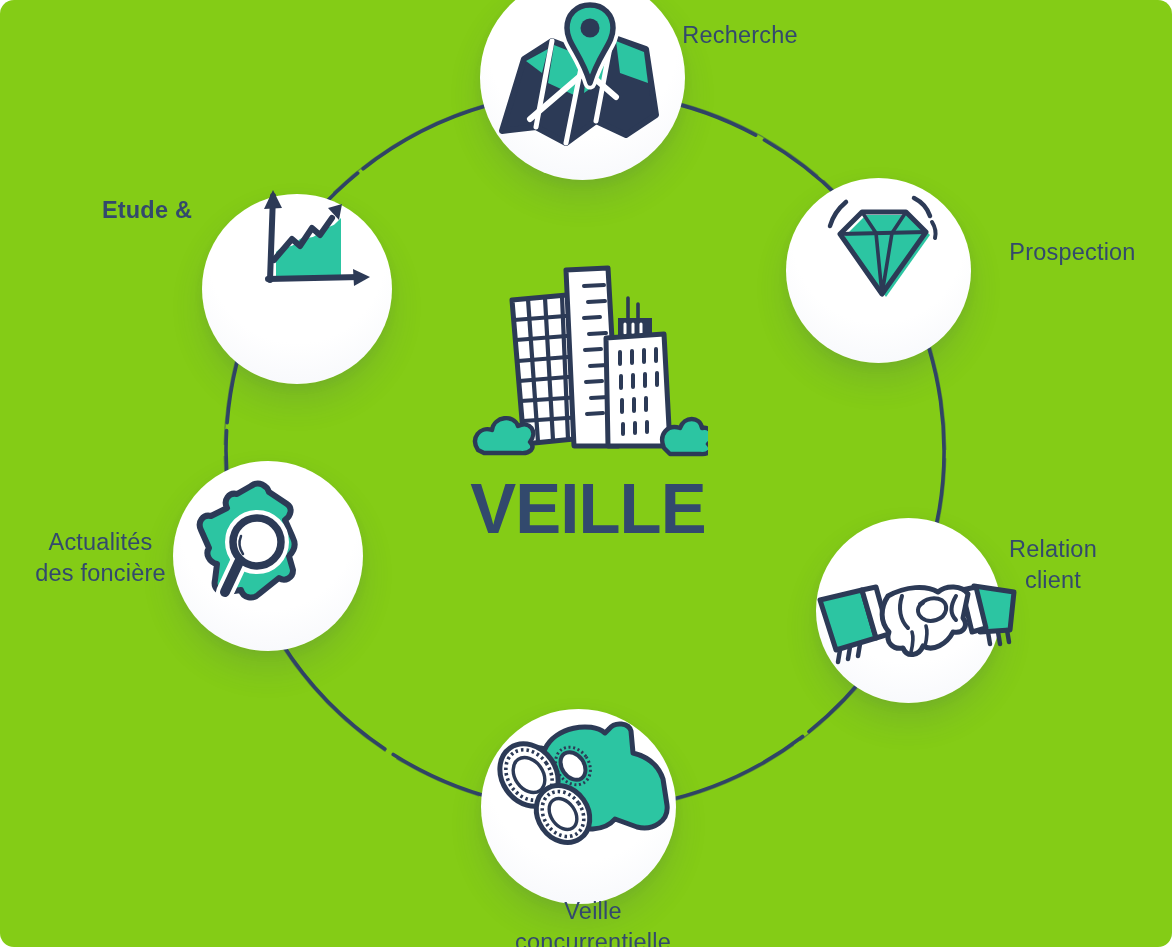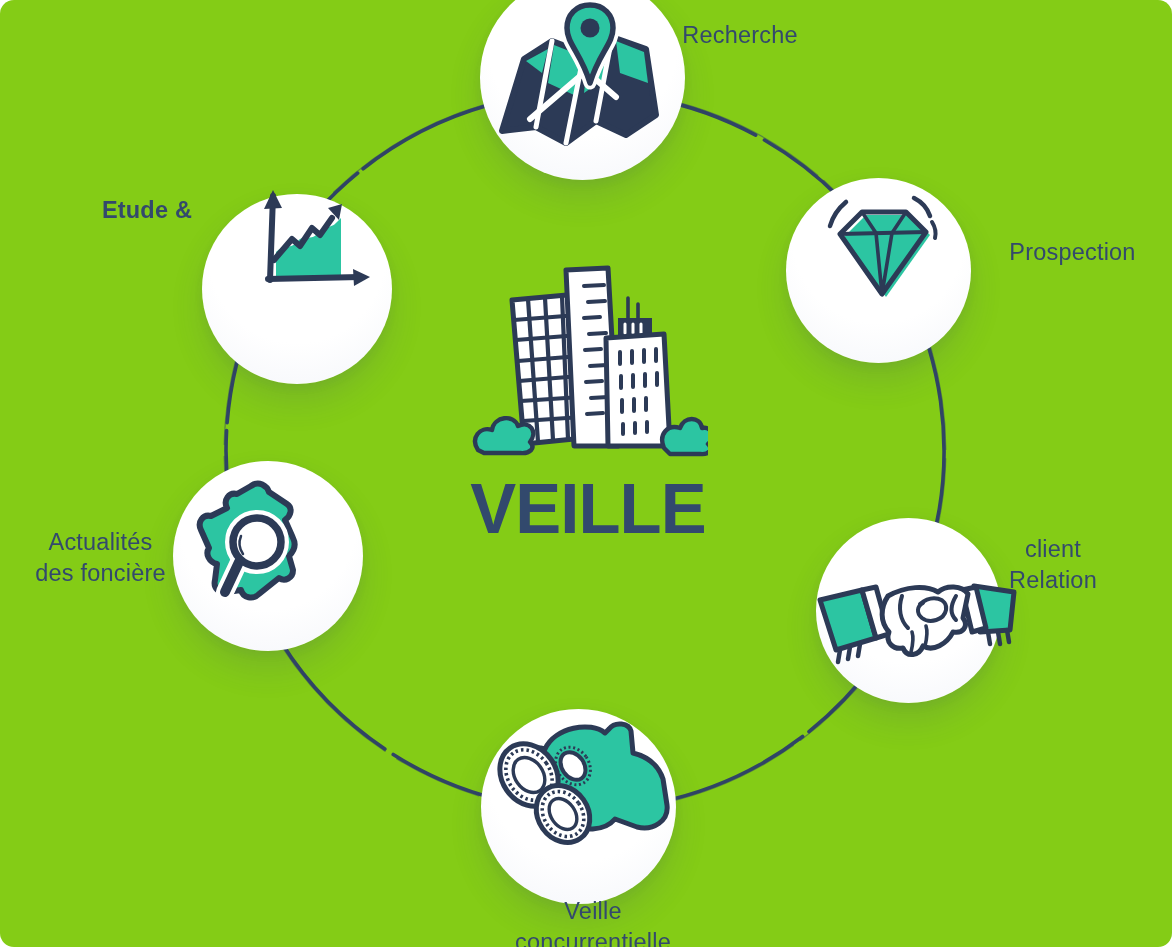--- a/index.html
+++ b/index.html
@@ -143,22 +143,22 @@
   </div>
 
   <div class="label l-top">
     <div>Recherche</div>
   </div>
   <div class="label l-topright">
     <div>Prospection</div>
     <div></div>
   </div>
   <div class="label l-right">
+    <div>Relation</div>
     <div>client</div>
-    <div>Relation</div>
   </div>
   <div class="label l-bottom">
     <div>Veille</div>
     <div>concurrentielle</div>
   </div>
   <div class="label l-left">
     <div>Actualités</div>
     <div>des foncière</div>
   </div>
   <div class="label l-topleft">

